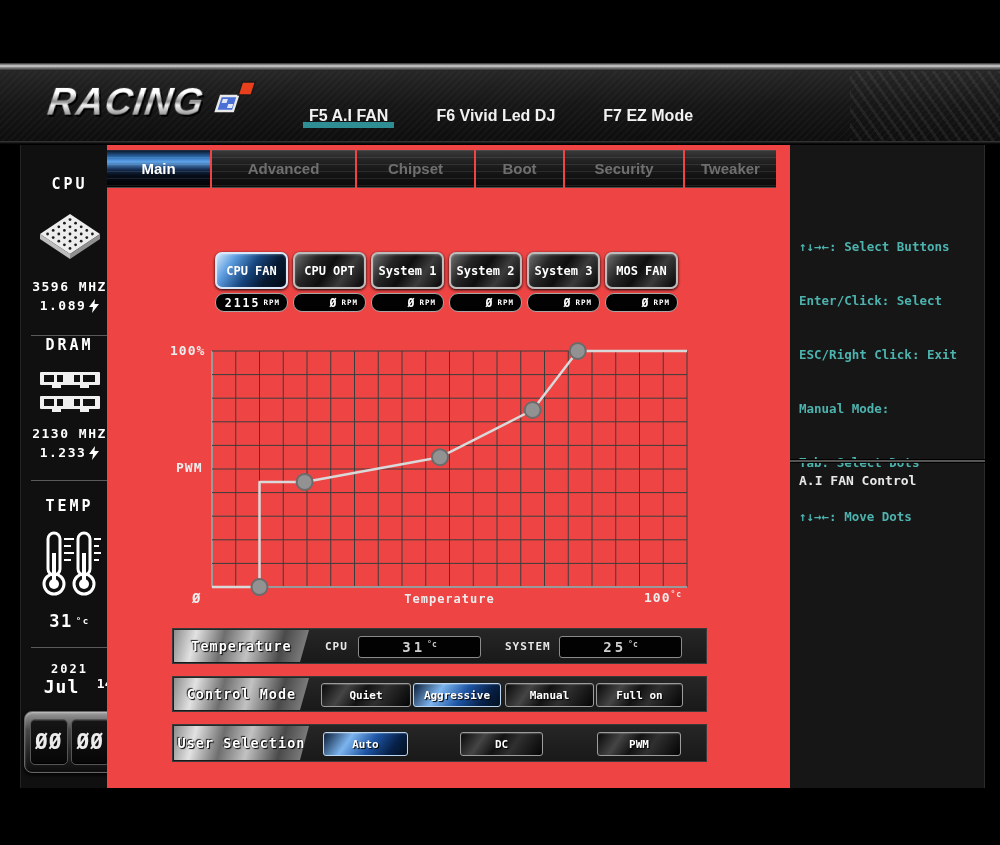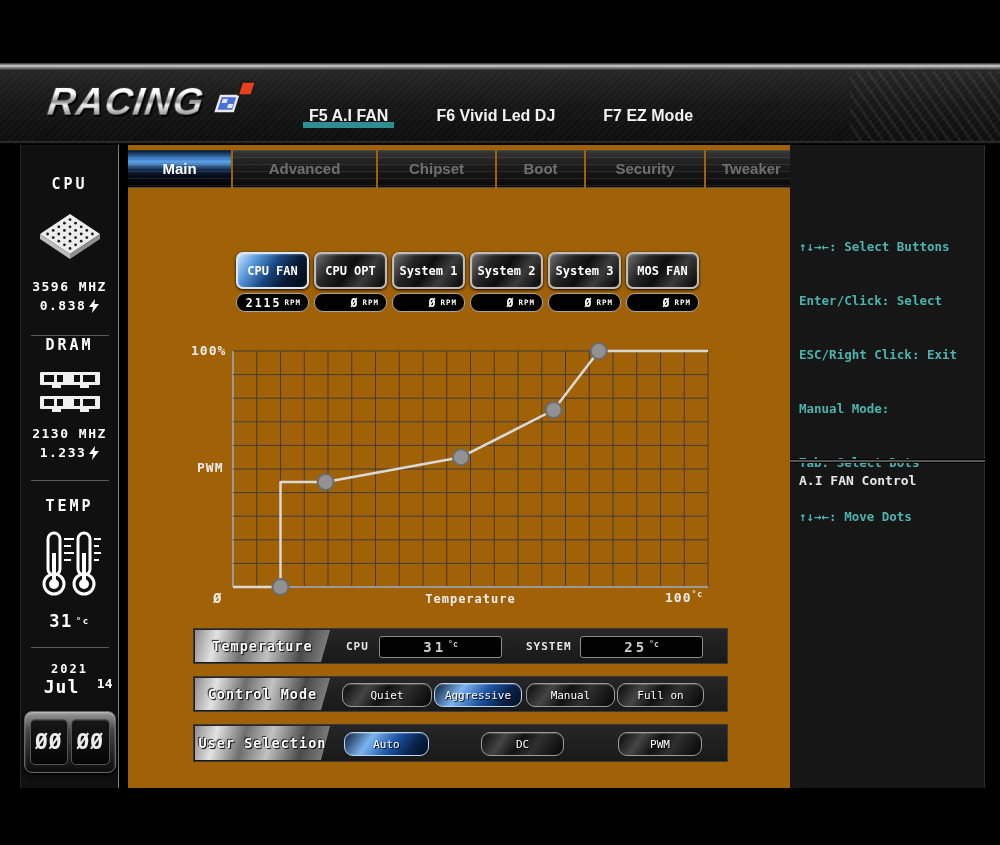--- a/index.html
+++ b/index.html
@@ -35,22 +35,22 @@
   .hotkey .hl-bar { display:none; }
   .hotkey.active .hl-bar { display:block; position:absolute; left:0; right:0; bottom:1px; height:6px;
             background:#2f8d94; z-index:-1; }
 
   
   .content { position:absolute; left:0; top:145px; width:1000px; height:643px; }
 
   .sidebar { position:absolute; left:20px; top:0; width:99px; height:643px;
              background:#101010; border-right:1px solid #7d7d7d; border-left:1px solid #242424;
              display:flex; flex-direction:column; align-items:center; color:#fff; }
-  .main    { position:absolute; left:128px; top:0; width:701px; height:643px;
-             background:#a16207; border-right:1px solid #6a6a6a; }
+  .main    { position:absolute; left:107px; top:0; width:701px; height:643px;
+             background:#ef4444; border-right:1px solid #6a6a6a; }
   .rightpanel { position:absolute; left:790px; top:0; width:195px; height:643px;
              background:#161616; border-right:1px solid #2c2c2c; }
 
   
   .tabs { position:absolute; left:0; top:5px; width:669px; height:38px; display:flex; gap:2px; }
   .tab { height:38px; position:relative; display:flex; align-items:center; justify-content:center;
          font-family:"Liberation Sans",sans-serif; font-weight:700; font-size:15px; color:#6f6f6f;
          background:linear-gradient(to bottom,#3a3a3a,#222 30%,#151515 62%,#0a0a0a 100%);
          border-bottom:1px solid #4e4e4e; cursor:default; }
   .tab::before { content:""; position:absolute; inset:0;
@@ -103,23 +103,23 @@
            display:flex; align-items:center; justify-content:center;
            color:#fff; font-size:13.5px; font-weight:700; letter-spacing:1px;
            text-shadow:1px 1px 1px #000, -1px -1px 1px #222; }
   .row-user .plate { height:34px; }
   .row .fieldlabel { position:absolute; top:11px; color:#e8e8e8; font-size:11px; font-weight:700; letter-spacing:1px; }
   .valuebox { position:absolute; top:7px; width:123px; height:22px; background:#020202;
               border:1px solid #8b8b8b; border-radius:3px; color:#cfcfcf;
               display:flex; align-items:center; justify-content:center;
               font-size:14px; font-weight:700; letter-spacing:3px; }
   .valuebox .unit { font-size:8px; letter-spacing:0; margin-left:2px; margin-top:-6px; }
-  .optbtn { position:absolute; top:6px; height:24px; border-radius:9px; border:1px solid #9c9c9c;
+  .optbtn { position:absolute; top:6px; height:24px; border-radius:3px; border:1px solid #9c9c9c;
             display:flex; align-items:center; justify-content:center; color:#fff;
-            font-size:11px; font-weight:400; cursor:default; text-shadow:1px 1px 1px #000;
+            font-size:11px; font-weight:700; cursor:default; text-shadow:1px 1px 1px #000;
             background:linear-gradient(125deg,#080808 0%,#454545 26%,#121212 46%,#303030 64%,#040404 100%);
             box-shadow:inset 0 1px 1px rgba(255,255,255,.2); }
   .optbtn.active { background:linear-gradient(125deg,#0a1c36 0%,#7cb4ee 30%,#1d55a4 56%,#072149 80%,#03101f 100%);
             border-color:#bcd6f2; }
   .row-user .optbtn { top:7px; }
 
   
   .help { position:absolute; left:9px; top:57px; color:#4db3ae; font-size:12.5px;
           font-weight:700; line-height:18px; white-space:pre; }
   .rp-divider { position:absolute; left:0; top:315px; width:195px; height:2px; background:#555;
@@ -216,21 +216,21 @@
             <circle cx="27.4" cy="33.8" r="1.4"></circle>
             <circle cx="55.4" cy="23" r="1.4"></circle>
             <circle cx="49.8" cy="26.6" r="1.4"></circle>
             <circle cx="44.2" cy="30.2" r="1.4"></circle>
             <circle cx="38.6" cy="33.8" r="1.4"></circle>
             <circle cx="33" cy="37.4" r="1.4"></circle>
           </g>
       </svg>
       <div class="sb-val m-cpu-freq">3596 MHZ</div>
       <div class="sb-val m-volt">
-        <span>0.838</span>
+        <span>1.089</span>
         <svg width="10" height="14" viewBox="0 0 10 14">
             <polygon points="6,0 0,8 4,8 3,14 10,5 5.5,5" fill="#fff"></polygon>
           </svg>
       </div>
       <div class="sb-divider m-div1"></div>
 
       <div class="sb-title m-dram-title">DRAM</div>
       <svg class="m-dram-icon" width="64" height="44" viewBox="0 0 64 44">
         <g>
           <rect x="2" y="2" width="60" height="13" rx="1" fill="#f0f0f0"></rect>

